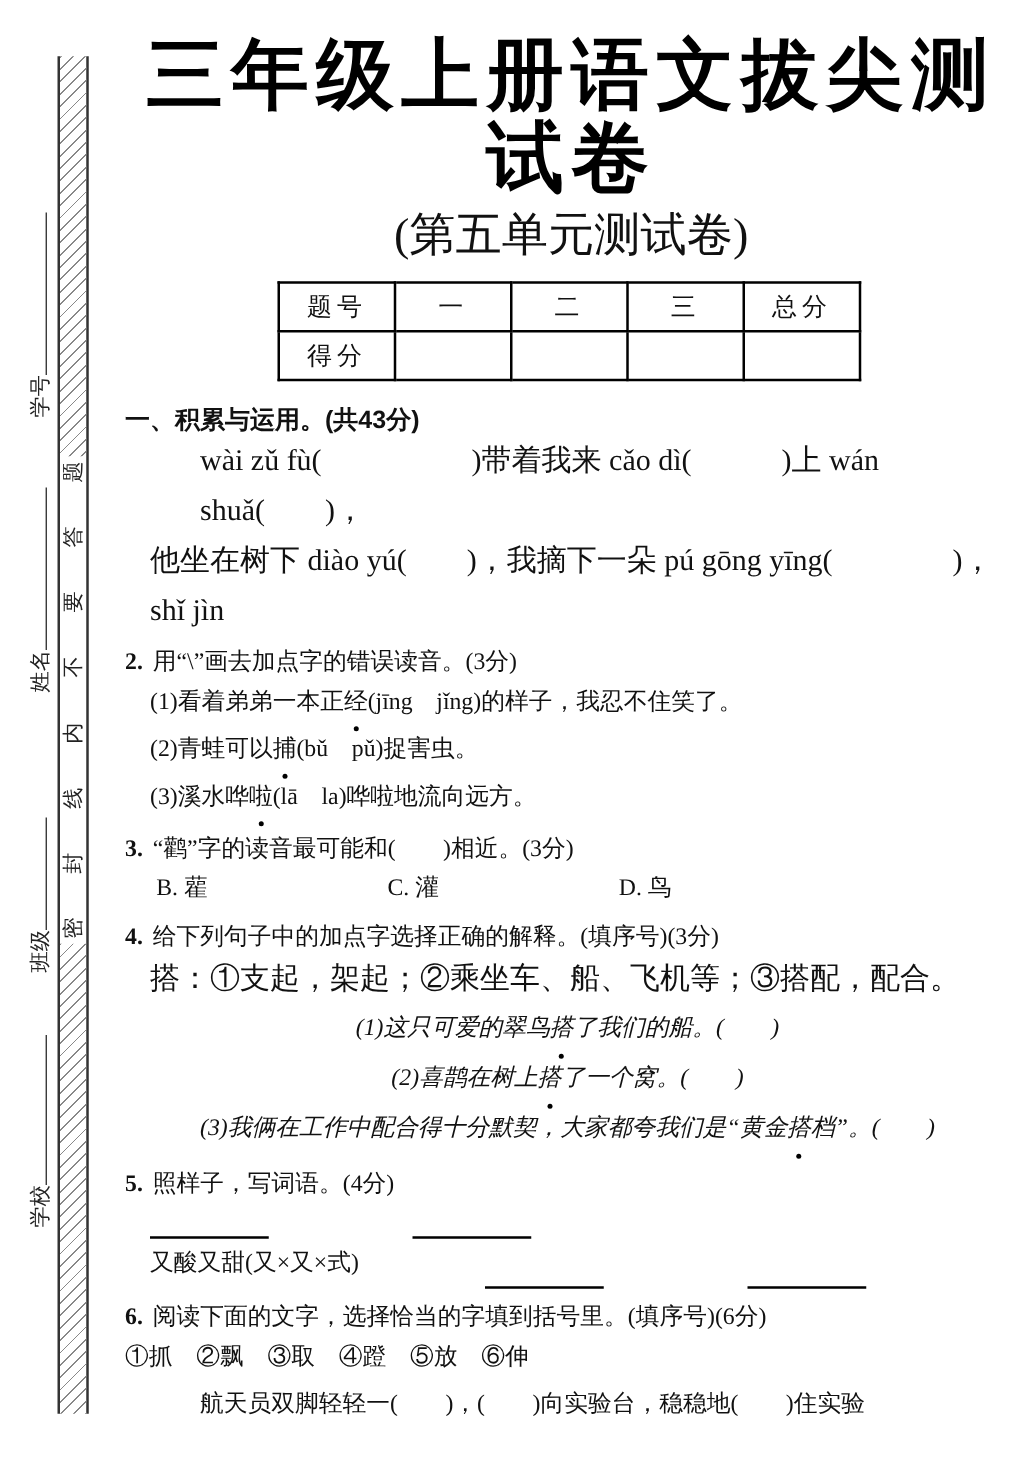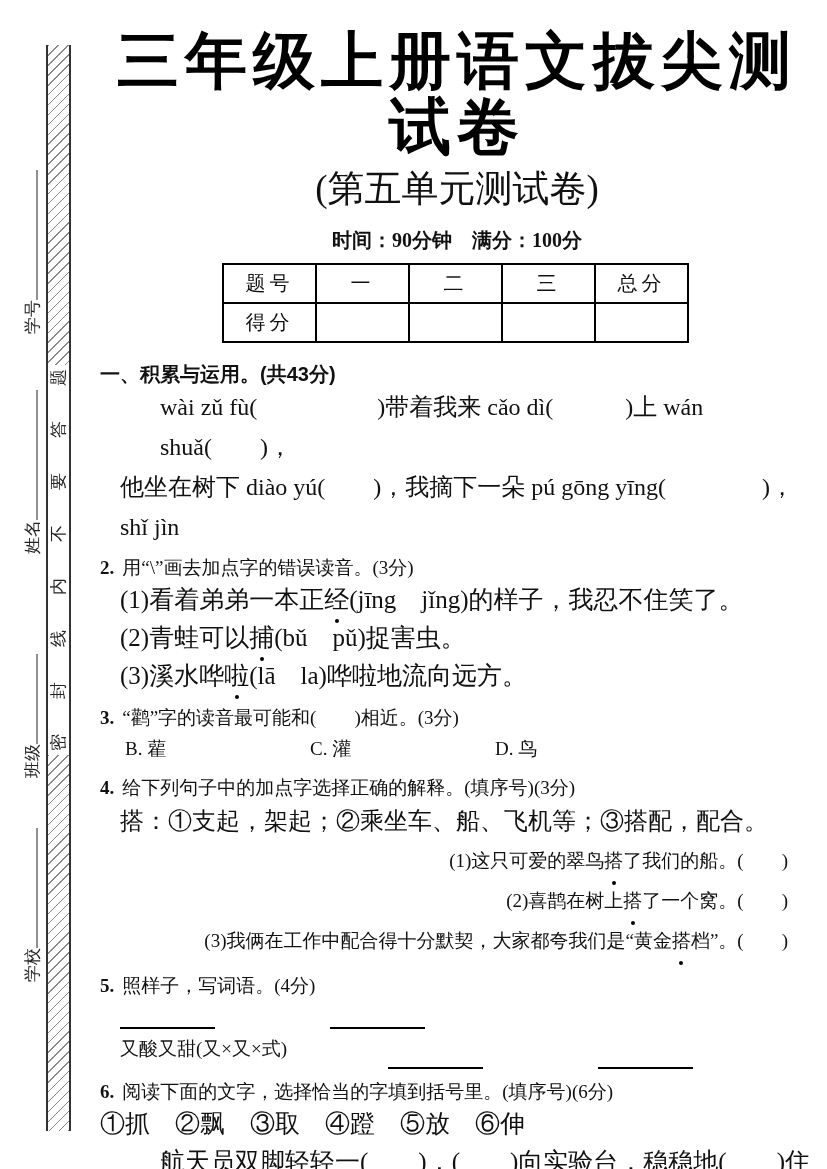--- a/index.html
+++ b/index.html
@@ -53,36 +53,36 @@
   .section-heading {
     margin-top:18px; font-family:"Liberation Sans","DejaVu Sans",sans-serif;
     font-weight:700; font-size:20px; line-height:26px;
   }
 
   .q-title { font-size:19px; line-height:26px; }
   .qnum { font-weight:700; margin-right:8px; }
   .mt14 { margin-top:14px; } .mt10 { margin-top:10px; } .mt8 { margin-top:8px; } .mt12 { margin-top:12px; }
 
   .ln { font-size:24px; line-height:40px; }
-  .ln38 { font-size:25px; line-height:38px; }
+  .ln38 { font-size:19px; line-height:38px; }
   .indent60 { padding-left:60px; }
   .indent20 { padding-left:20px; }
 
   .em { position:relative; display:inline-block; }
   .em::after {
     content:""; position:absolute; left:50%; bottom:-4px; transform:translateX(-50%);
     width:4px; height:4px; border-radius:50%; background:#000;
   }
 
   .options {
     display:grid; grid-template-columns:185px 185px 195px 1fr;
     padding-left:25px; font-size:19px; line-height:36px;
   }
 
-  .q4-item { display:flex; justify-content:flex-end; font-size:19px; line-height:40px; padding:0 26px 0 20px; }
+  .q4-item { display:flex; justify-content:center; font-size:19px; line-height:40px; padding:0 26px 0 20px;font-style:italic; }
 
   .q5-row { display:flex; align-items:flex-end; padding-left:20px; font-size:19px; line-height:40px; }
   .q5-model { width:268px; }
   .blank { width:95px; height:30px; border-bottom:2px solid #000; }
   .blank.second { margin-left:115px; }
 
   .centered { text-align:left; }
 </style>
 </head>
 <body>
@@ -114,21 +114,20 @@
     <span>班级</span><span class="fline" style="width:90px;"></span>
   </div>
   <div class="side-field" style="top:905px;">
     <span>学校</span><span class="fline" style="width:120px;"></span>
   </div>
 
   <div class="main">
 
     <h1 class="title">三年级上册语文拔尖测试卷</h1>
     <div class="subtitle">(第五单元测试卷)</div>
-    <div class="meta">时间：90分钟　满分：100分</div>
 
     <table class="score">
       <tbody>
           <tr>
         <th>题号</th>
         <th>一</th>
         <th>二</th>
         <th>三</th>
         <th>总分</th>
       </tr>

